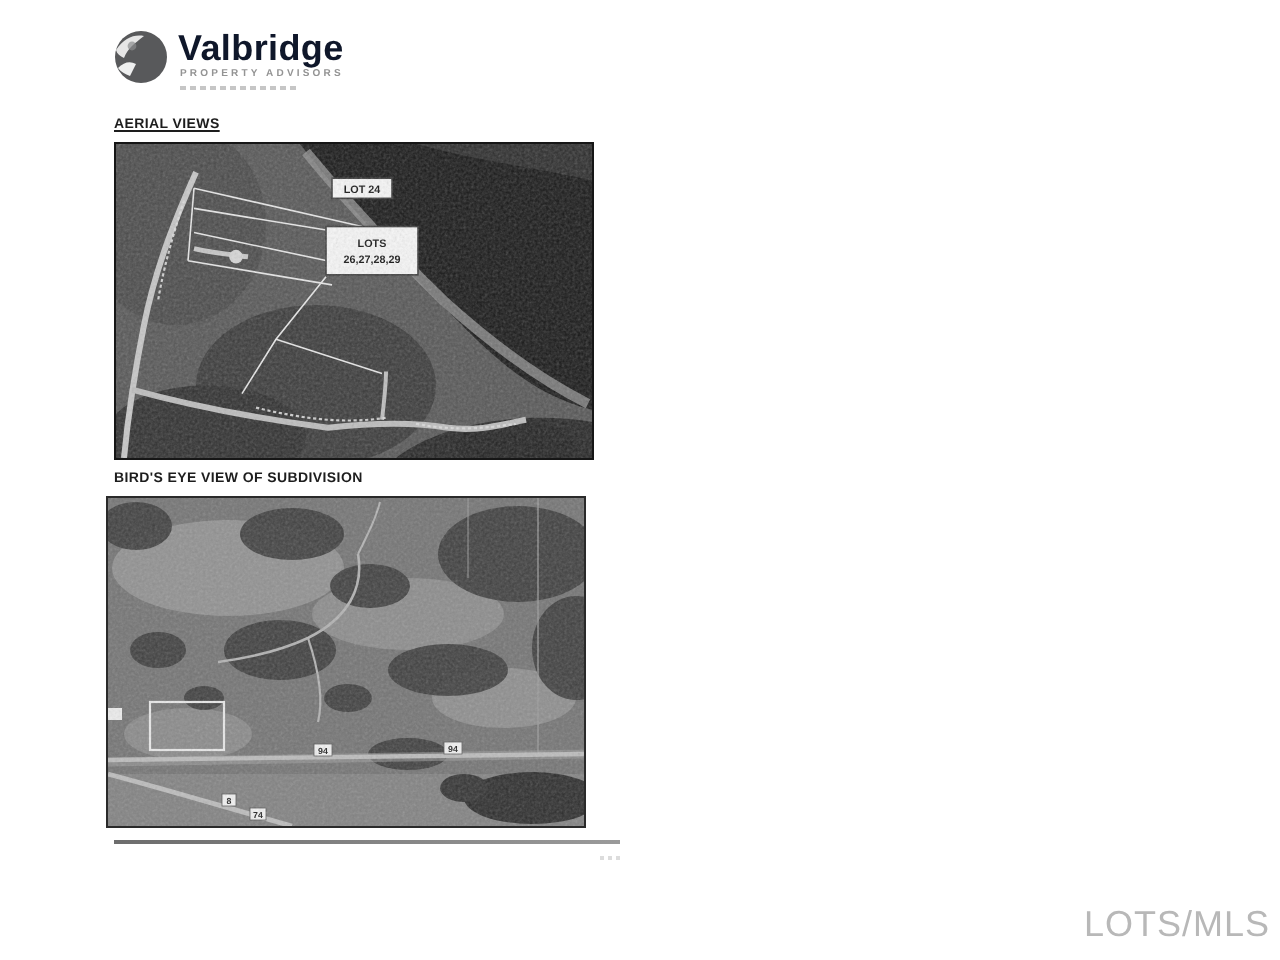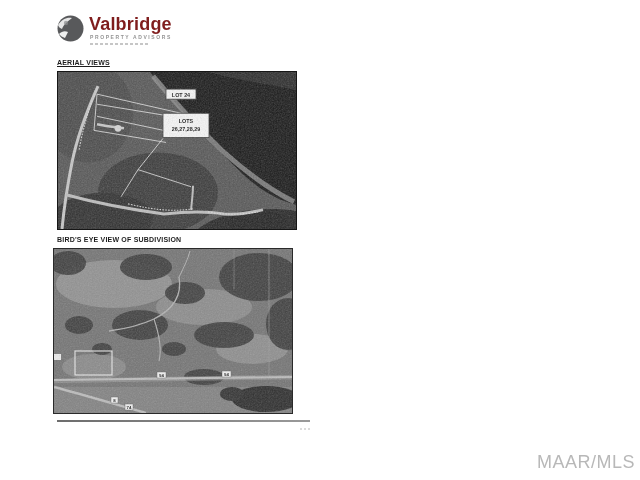--- a/index.html
+++ b/index.html
@@ -4,21 +4,21 @@
 <style>
   html,body{margin:0;padding:0;}
   body{width:640px;height:480px;overflow:hidden;background:#fff;}
   .page{
     position:relative;width:640px;height:480px;background:#ffffff;
     font-family:"Liberation Sans", sans-serif;
   }
   
   .logo{position:absolute;left:57px;top:13px;width:200px;height:40px;}
   .logo-icon{position:absolute;left:0;top:2px;width:27px;height:27px;}
-  .logo-brand{position:absolute;left:32px;top:1px;font-size:18px;font-weight:bold;color:#7f1d1d;letter-spacing:.2px;}
+  .logo-brand{position:absolute;left:32px;top:1px;font-size:18px;font-weight:bold;color:#0f172a;letter-spacing:.2px;}
   .logo-subtitle{position:absolute;left:33px;top:21px;font-size:5px;letter-spacing:1.6px;color:#949494;font-weight:bold;}
   .logo-tagline{position:absolute;left:33px;top:30px;width:58px;height:2px;
     background:repeating-linear-gradient(90deg,#c6c6c6 0 3px,transparent 3px 5px);}
   
   .sec-heading{position:absolute;font-size:7px;font-weight:bold;color:#1d1d1d;letter-spacing:.2px;}
   .sec-heading.first{left:57px;top:59px;text-decoration:underline;}
   .sec-heading.second{left:57px;top:236px;}
   
   .photo{position:absolute;background:#555;overflow:hidden;}
   .photo-1{left:57px;top:71px;width:238px;height:157px;border:1px solid #161616;}
@@ -172,15 +172,15 @@
         </g>
       </g>
 
       <rect width="238" height="164" filter="url(#grain)" opacity="0.28"></rect>
     </svg>
   </div>
 
   <div class="divider"></div>
   <div class="divider-mark"></div>
 
-  <div class="watermark">MAAR/MLS</div>
+  <div class="watermark">LOTS/MLS</div>
 
 </div>
 
 </body></html>

